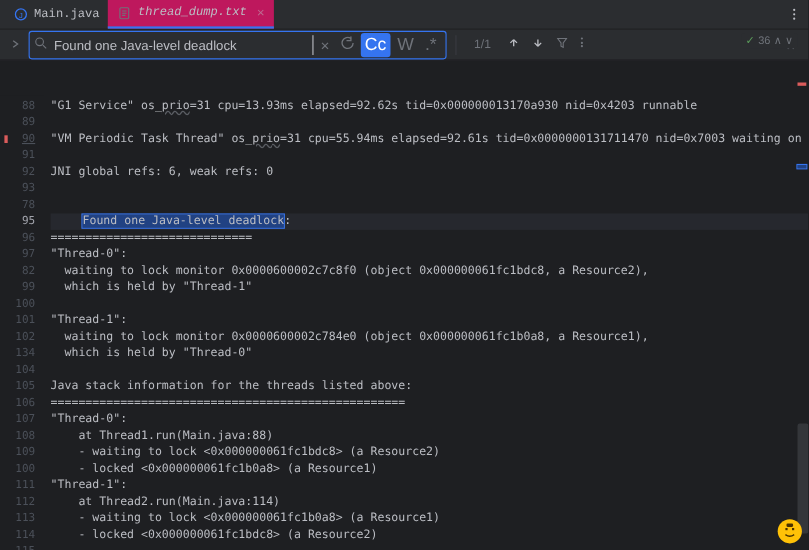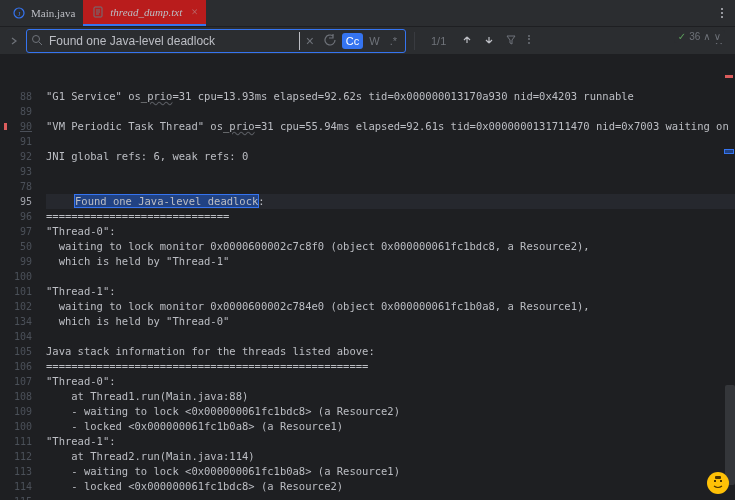--- a/index.html
+++ b/index.html
@@ -22,24 +22,24 @@
     padding-left: 4px;
   }
   .tab {
     display: flex;
     align-items: center;
     padding: 0 8px;
     height: 100%;
     gap: 5px;
     font-size: 11px;
     color: #bcbec4;
-    font-family: Liberation Serif, serif;
+    font-family: Liberation Mono, monospace;
   }
   .tab.active {
-    background: #b91c1c;
+    background: #be185d;
     border-bottom: 2px solid #3574f0;
     align-items: center;
   }
   .tab-icon { width: 14px; height: 14px; display: flex; align-items: center; justify-content: center; }
   .tab .close-x { margin-left: 4px; opacity: 0.5; font-size: 12px; }
   .italic { font-style: italic; }
   .more-menu {
     margin-left: auto;
     margin-right: 8px;
     color: #6f737a;
@@ -72,21 +72,21 @@
     outline: none;
     padding: 2px 4px;
     font-family: -apple-system, 'Segoe UI', sans-serif;
     min-width: 200px;
   }
   .search-input-caret { border-right: 1px solid #bcbec4; }
   .opt-btn {
     padding: 2px 4px;
     color: #6f737a;
     border-radius: 3px;
-    font-size: 11px;
+    font-size: 16px;
   }
   .opt-btn.active-opt {
     background: #3574f0;
     color: #fff;
   }
   .divider { width: 1px; height: 18px; background: #393b40; margin: 0 4px; }
   .result-count { color: #6f737a; padding: 0 8px; font-size: 11px; }
   .nav-btns { display: flex; gap: 4px; }
   .nav-btn { color: #6f737a; padding: 2px 4px; }
   .close-find { margin-left: auto; color: #6f737a; padding: 2px 6px; font-size: 14px; }
@@ -289,21 +289,21 @@
       <div class="ln">88</div>
       <div class="ln">89</div>
       <div class="ln err">90</div>
       <div class="ln">91</div>
       <div class="ln">92</div>
       <div class="ln">93</div>
       <div class="ln">78</div>
       <div class="ln hl">95</div>
       <div class="ln">96</div>
       <div class="ln">97</div>
-      <div class="ln">50</div>
+      <div class="ln">82</div>
       <div class="ln">99</div>
       <div class="ln">100</div>
       <div class="ln">101</div>
       <div class="ln">102</div>
       <div class="ln">134</div>
       <div class="ln">104</div>
       <div class="ln">105</div>
       <div class="ln">106</div>
       <div class="ln">107</div>
       <div class="ln">108</div>

